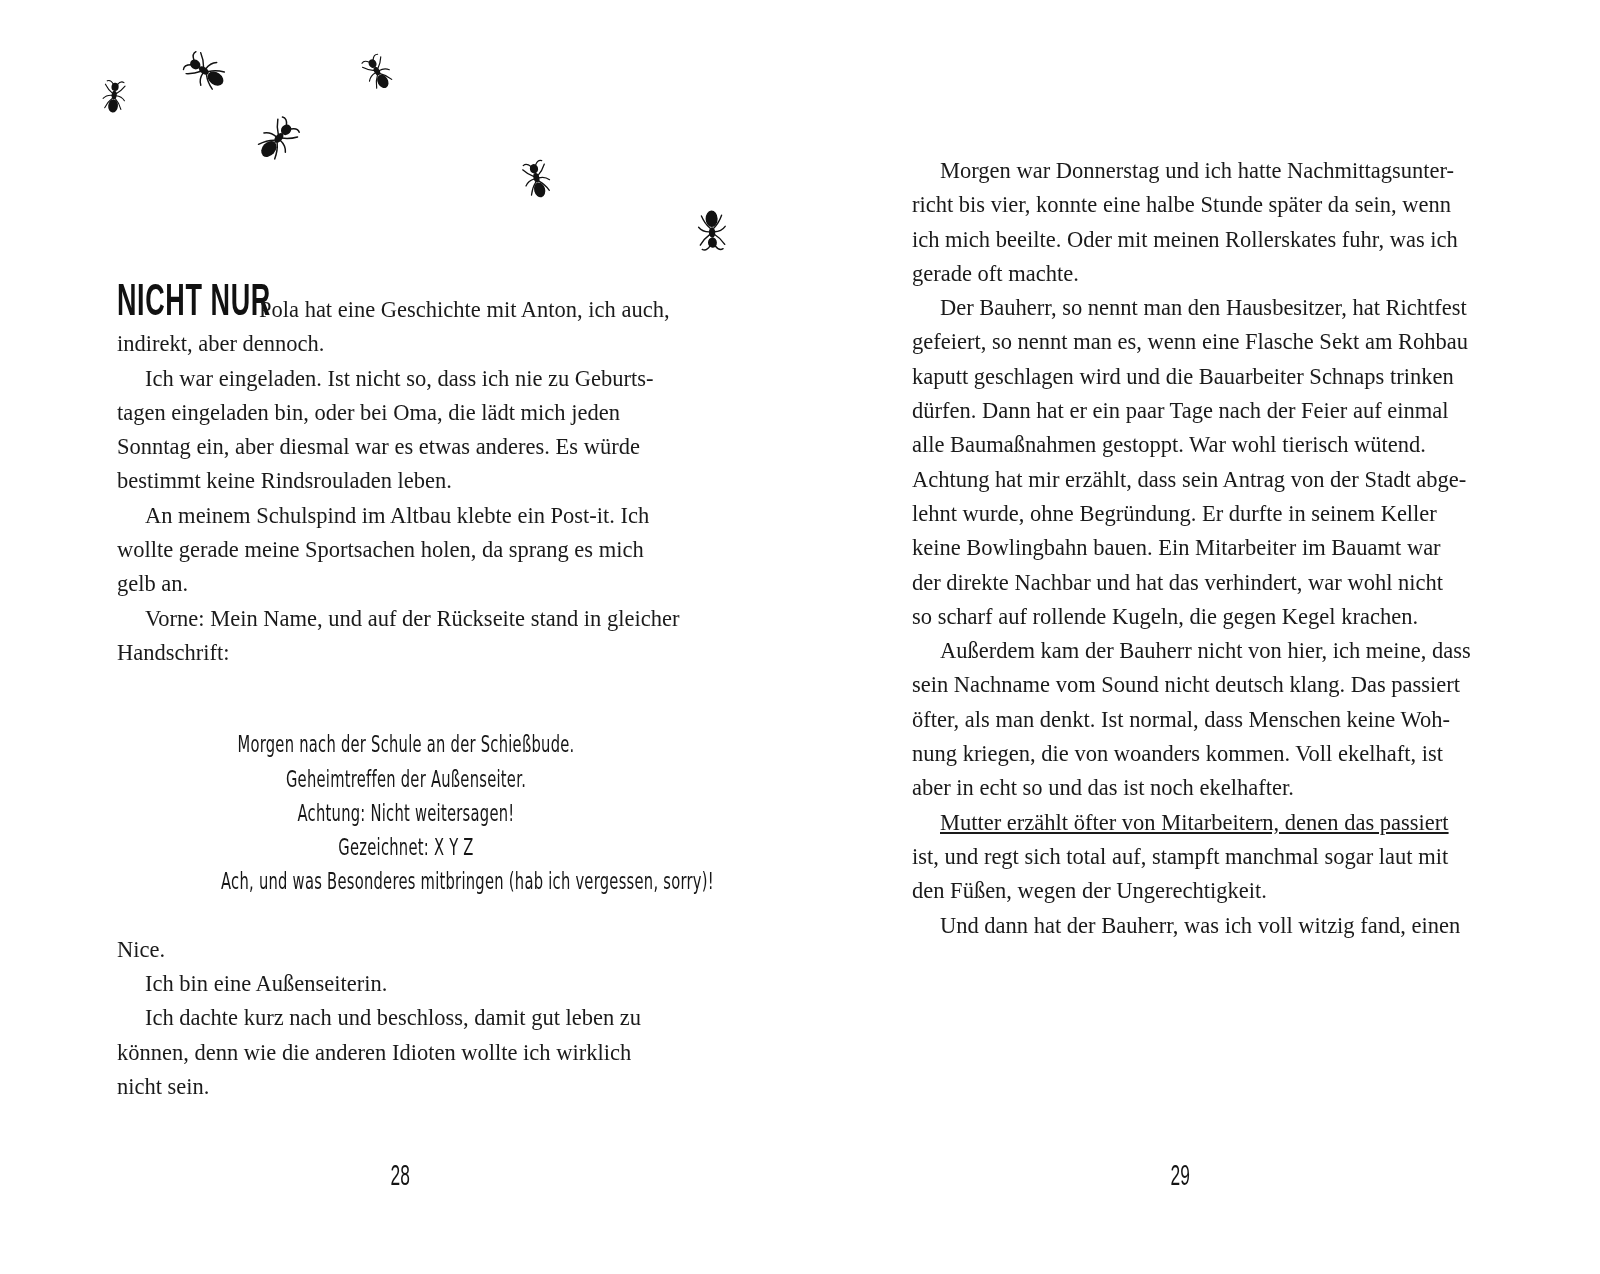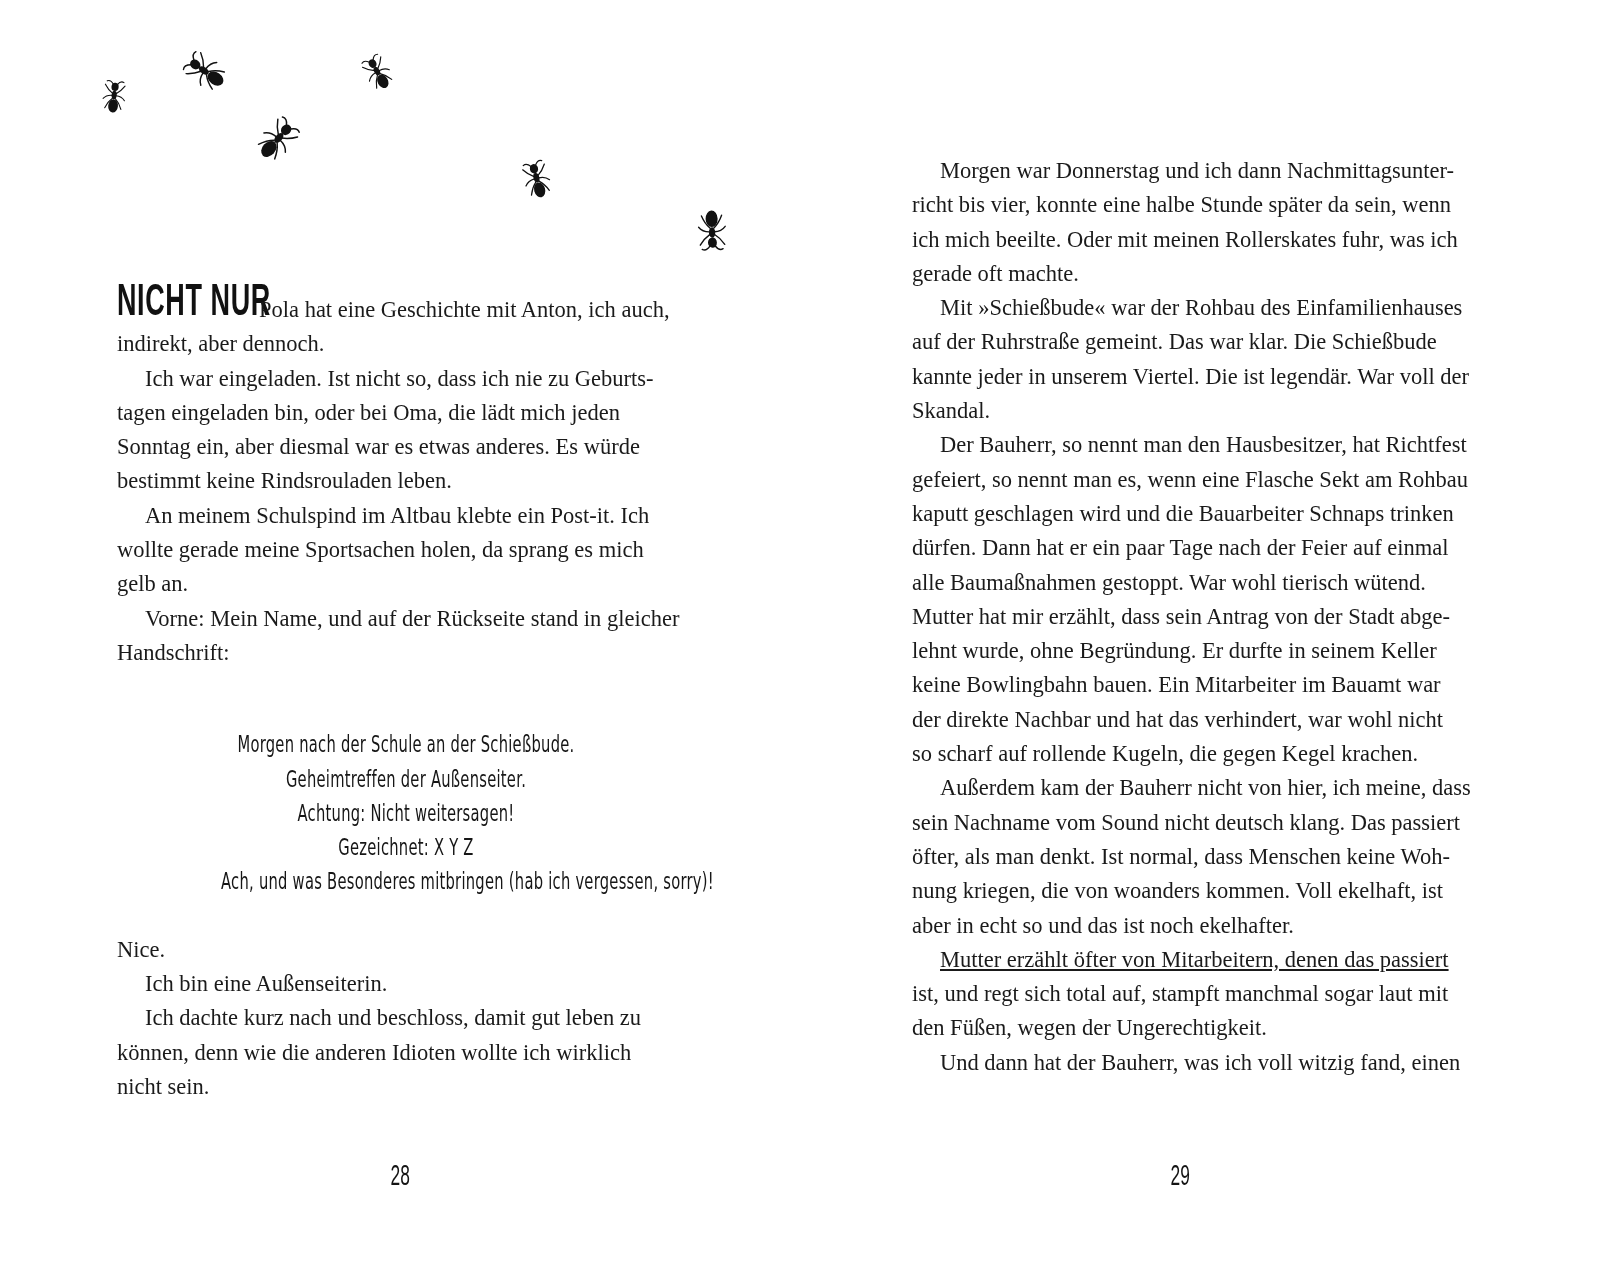--- a/index.html
+++ b/index.html
@@ -192,38 +192,32 @@
         <div class="line jl ind" style="word-spacing: 0px;">Ich dachte kurz nach und beschloss, damit gut leben zu</div>
         <div class="line jl" style="word-spacing: 0px;">können, denn wie die anderen Idioten wollte ich wirklich</div>
         <div class="line">nicht sein.</div>
       </div>
     </div>
 </div>
 
 <div class="col" id="right-col">
   <div>
       <div class="para">
-        <div class="line jl ind" style="word-spacing: 0px;">Morgen war Donnerstag und ich dann Nachmittagsunter-</div>
+        <div class="line jl ind" style="word-spacing: 0px;">Morgen war Donnerstag und ich hatte Nachmittagsunter-</div>
         <div class="line jl" style="word-spacing: 0px;">richt bis vier, konnte eine halbe Stunde später da sein, wenn</div>
         <div class="line jl" style="word-spacing: 0px;">ich mich beeilte. Oder mit meinen Rollerskates fuhr, was ich</div>
         <div class="line">gerade oft machte.</div>
-      </div>
-      <div class="para">
-        <div class="line jl ind" style="word-spacing: 0px;">Mit »Schießbude« war der Rohbau des Einfamilienhauses</div>
-        <div class="line jl" style="word-spacing: 0px;">auf der Ruhrstraße gemeint. Das war klar. Die Schießbude</div>
-        <div class="line jl" style="word-spacing: 0px;">kannte jeder in unserem Viertel. Die ist legendär. War voll der</div>
-        <div class="line">Skandal.</div>
       </div>
       <div class="para">
         <div class="line jl ind" style="word-spacing: 0px;">Der Bauherr, so nennt man den Hausbesitzer, hat Richtfest</div>
         <div class="line jl" style="word-spacing: 0px;">gefeiert, so nennt man es, wenn eine Flasche Sekt am Rohbau</div>
         <div class="line jl" style="word-spacing: 0px;">kaputt geschlagen wird und die Bauarbeiter Schnaps trinken</div>
         <div class="line jl" style="word-spacing: 0px;">dürfen. Dann hat er ein paar Tage nach der Feier auf einmal</div>
         <div class="line jl" style="word-spacing: 0px;">alle Baumaßnahmen gestoppt. War wohl tierisch wütend.</div>
-        <div class="line jl" style="word-spacing: 0px;">Mutter hat mir erzählt, dass sein Antrag von der Stadt abge-</div>
+        <div class="line jl" style="word-spacing: 0px;">Achtung hat mir erzählt, dass sein Antrag von der Stadt abge-</div>
         <div class="line jl" style="word-spacing: 0px;">lehnt wurde, ohne Begründung. Er durfte in seinem Keller</div>
         <div class="line jl" style="word-spacing: 0px;">keine Bowlingbahn bauen. Ein Mitarbeiter im Bauamt war</div>
         <div class="line jl" style="word-spacing: 0px;">der direkte Nachbar und hat das verhindert, war wohl nicht</div>
         <div class="line">so scharf auf rollende Kugeln, die gegen Kegel krachen.</div>
       </div>
       <div class="para">
         <div class="line jl ind" style="word-spacing: 0px;">Außerdem kam der Bauherr nicht von hier, ich meine, dass</div>
         <div class="line jl" style="word-spacing: 0px;">sein Nachname vom Sound nicht deutsch klang. Das passiert</div>
         <div class="line jl" style="word-spacing: 0px;">öfter, als man denkt. Ist normal, dass Menschen keine Woh-</div>
         <div class="line jl" style="word-spacing: 0px;">nung kriegen, die von woanders kommen. Voll ekelhaft, ist</div>

